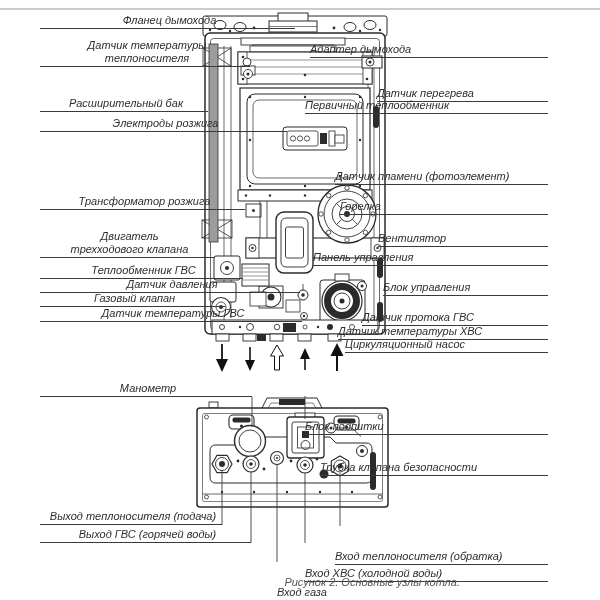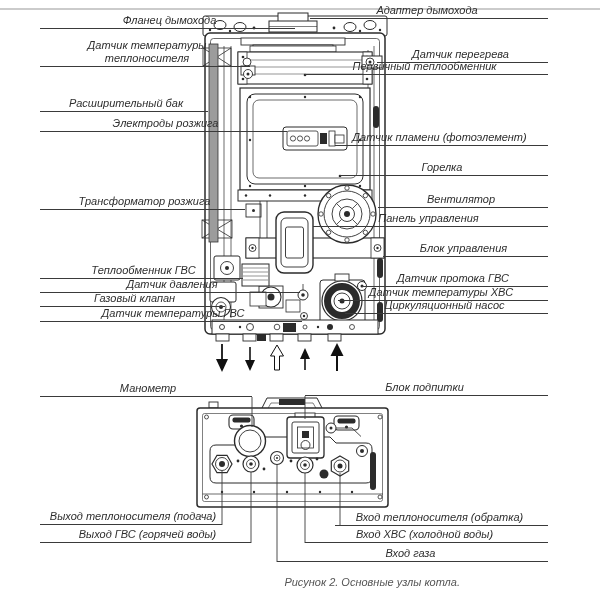--- a/index.html
+++ b/index.html
@@ -4,21 +4,21 @@
 <style>
   html,body{margin:0;padding:0;background:#fff;}
   #stage{position:relative;width:600px;height:600px;background:#ffffff;overflow:hidden;
          font-family:"Liberation Sans",sans-serif;}
   #pageline{position:absolute;left:0;top:8px;width:600px;height:2px;background:#cbcbcb;}
   svg{position:absolute;left:0;top:0;}
   .lbl{position:absolute;font:italic 11px "Liberation Sans",sans-serif;color:#2e2e2e;
        border-bottom:1px solid #3a3a3a;line-height:13px;padding:0 0 1px 0;box-sizing:border-box;
        white-space:nowrap;}
   .lbl.left{text-align:center;padding-left:4px;}
-  .lbl.right{text-align:center;padding-right:4px;}
+  .lbl.right{text-align:left;padding-right:4px;margin-top:39px;}
   .lbl span{display:block;}
   #caption{position:absolute;left:140px;top:576px;width:320px;text-align:right;
            font:italic 11px "Liberation Sans",sans-serif;color:#555;}
 </style>
 </head>
 <body>
 
 <div id="stage">
   <div id="pageline"></div>
 
@@ -348,38 +348,43 @@
   </svg>
 
   <div class="lbl left" style="left:40px;top:14px;width:255px">Фланец дымохода</div>
   <div class="lbl left" style="left:40px;top:39px;width:210px">
     <span>Датчик температуры</span>
     <span>теплоносителя</span>
   </div>
   <div class="lbl left" style="left:40px;top:97px;width:168px">Расширительный бак</div>
   <div class="lbl left" style="left:40px;top:117px;width:247px">Электроды розжига</div>
   <div class="lbl left" style="left:40px;top:195px;width:205px">Трансформатор розжига</div>
+  <div class="lbl left" style="left:40px;top:230px;width:175px">
+    <span>Двигатель</span>
+    <span>трехходового клапана</span>
+  </div>
   <div class="lbl left" style="left:40px;top:264px;width:203px">Теплообменник ГВС</div>
   <div class="lbl left" style="left:40px;top:278px;width:260px">Датчик давления</div>
   <div class="lbl left" style="left:40px;top:307px;width:262px">Датчик температуры ГВС</div>
   <div class="lbl left" style="left:40px;top:292px;width:185px">Газовый клапан</div>
   <div class="lbl left" style="left:40px;top:382px;width:212px">Манометр</div>
   <div class="lbl left" style="left:40px;top:510px;width:182px">Выход теплоносителя (подача)</div>
   <div class="lbl left" style="left:40px;top:528px;width:211px">Выход ГВС (горячей воды)</div>
 
   <div class="lbl right" style="left:310px;top:4px;width:238px">Адаптер дымохода</div>
   <div class="lbl right" style="left:377px;top:48px;width:171px">Датчик перегрева</div>
   <div class="lbl right" style="left:305px;top:60px;width:243px">Первичный теплообменник</div>
   <div class="lbl right" style="left:335px;top:131px;width:213px">Датчик пламени (фотоэлемент)</div>
   <div class="lbl right" style="left:378px;top:193px;width:170px">Вентилятор</div>
   <div class="lbl right" style="left:340px;top:161px;width:208px">Горелка</div>
   <div class="lbl right" style="left:313px;top:212px;width:235px">Панель управления</div>
   <div class="lbl right" style="left:383px;top:242px;width:165px">Блок управления</div>
   <div class="lbl right" style="left:362px;top:272px;width:186px">Датчик протока ГВС</div>
   <div class="lbl right" style="left:338px;top:286px;width:210px">Датчик температуры ХВС</div>
   <div class="lbl right" style="left:345px;top:299px;width:203px">Циркуляционный насос</div>
   <div class="lbl right" style="left:305px;top:381px;width:243px">Блок подпитки</div>
+  <div class="lbl right" style="left:320px;top:422px;width:228px">Трубка клапана безопасности</div>
   <div class="lbl right" style="left:335px;top:511px;width:213px">Вход теплоносителя (обратка)</div>
   <div class="lbl right" style="left:305px;top:528px;width:243px">Вход ХВС (холодной воды)</div>
   <div class="lbl right" style="left:277px;top:547px;width:271px">Вход газа</div>
 
   <div id="caption">Рисунок 2. Основные узлы котла.</div>
 </div>
 
 </body></html>

